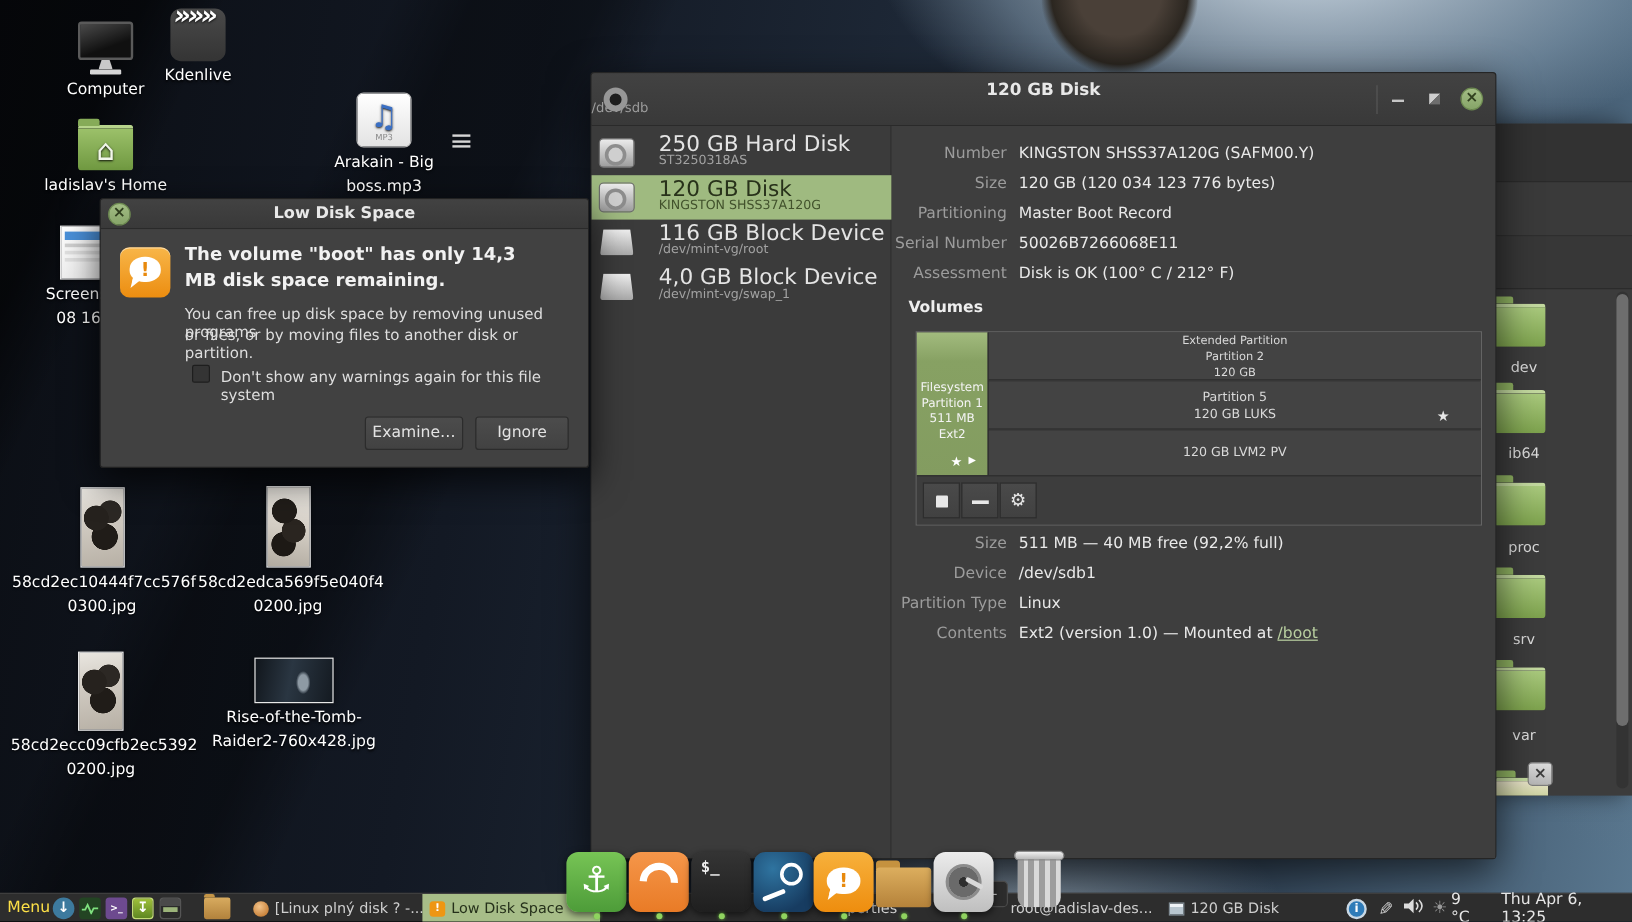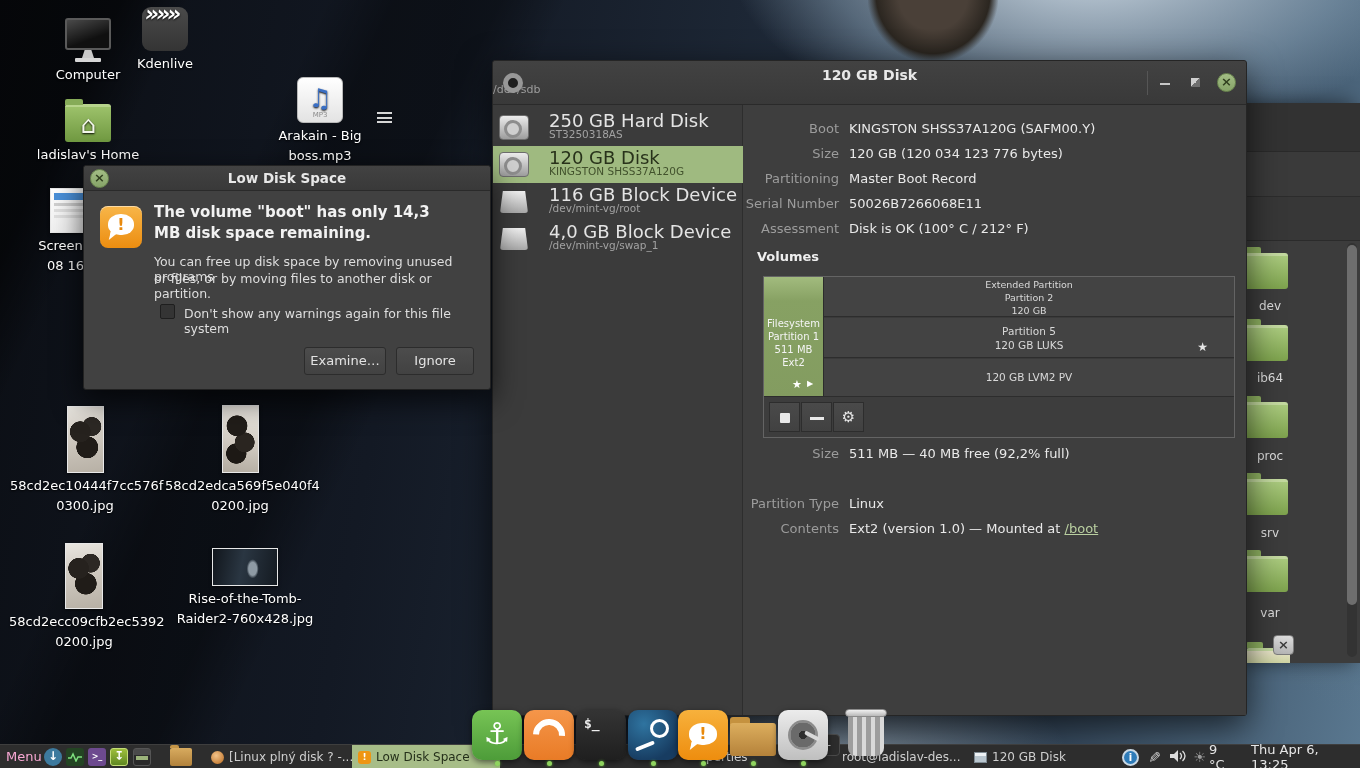--- a/index.html
+++ b/index.html
@@ -273,21 +273,21 @@
         <div class="blk"></div>
         <div style="margin-left:46px">
           <div class="t">4,0 GB Block Device</div>
           <div class="s">/dev/mint-vg/swap_1</div>
         </div>
       </div>
     </div>
 
     <div class="abs" style="left:250px;top:44px;right:0;bottom:0;background:#3e3e3e">
       <div class="inforow" style="left:0;top:11px">
-        <div class="lab">Boot</div>
+        <div class="lab">Number</div>
           <div class="val">KINGSTON SHSS37A120G (SAFM00.Y)</div>
       </div>
       <div class="inforow" style="left:0;top:36px">
         <div class="lab">Size</div>
           <div class="val">120 GB (120 034 123 776 bytes)</div>
       </div>
       <div class="inforow" style="left:0;top:61px">
         <div class="lab">Partitioning</div>
           <div class="val">Master Boot Record</div>
       </div>
@@ -338,20 +338,24 @@
               <span class="minusglyph"></span>
             </div>
           <div class="vbtn" style="left:69px;font-size:15px;line-height:28px">⚙</div>
         </div>
       </div>
 
       <div class="inforow" style="left:0;top:336px">
         <div class="lab">Size</div>
           <div class="val">511 MB — 40 MB free (92,2% full)</div>
       </div>
+      <div class="inforow" style="left:0;top:361px">
+        <div class="lab">Device</div>
+          <div class="val">/dev/sdb1</div>
+      </div>
       <div class="inforow" style="left:0;top:386px">
         <div class="lab">Partition Type</div>
           <div class="val">Linux</div>
       </div>
       <div class="inforow" style="left:0;top:411px">
         <div class="lab">Contents</div>
         <div class="val"><span>Ext2 (version 1.0) — Mounted at </span><span class="linky">/boot</span></div>
       </div>
     </div>
   </div>
@@ -392,21 +396,21 @@
     </div>
   <div class="rdot" style="left:495px"></div>
   <div class="rdot" style="left:547px"></div>
   <div class="rdot" style="left:599px"></div>
   <div class="rdot" style="left:651px"></div>
   <div class="rdot" style="left:701px"></div>
   <div class="rdot" style="left:751px"></div>
   <div class="rdot" style="left:801px"></div>
 
   <div class="taskbar">
-    <div class="abs" style="left:6px;top:4px;font-size:13px;color:#f9a8d4">Menu</div>
+    <div class="abs" style="left:6px;top:4px;font-size:13px;color:#fde047">Menu</div>
     <div class="tb-ic" style="left:44px;background:#3d7a9e;border-radius:50%;color:#fff;font-size:12px;font-weight:bold;text-align:center;line-height:17px">↓</div>
     <div class="tb-ic" style="left:66px;background:#234423;display:flex;align-items:center;justify-content:center">
       <svg width="14" height="10" viewBox="0 0 14 10">
           <polyline points="0,6 3,6 5,2 8,9 10,5 14,5" stroke="#7ee07e" fill="none" stroke-width="1.5"></polyline>
         </svg>
     </div>
     <div class="tb-ic" style="left:88px;background:#6d4a8f;color:#fff;font-size:8px;font-weight:bold;text-align:center;line-height:17px">&gt;_</div>
     <div class="tb-ic" style="left:110px;background:linear-gradient(#9ebf3b,#5f8822);border:1px solid #c4dd77;color:#fff;font-size:12px;font-weight:bold;text-align:center;line-height:15px">↧</div>
     <div class="tb-ic" style="left:133px;background:linear-gradient(#4a4a4a 40%,#2a2a2a 40%);border:1px solid #555">
       <div style="margin:7px 2px 0;height:4px;background:#9bb37a"></div>

